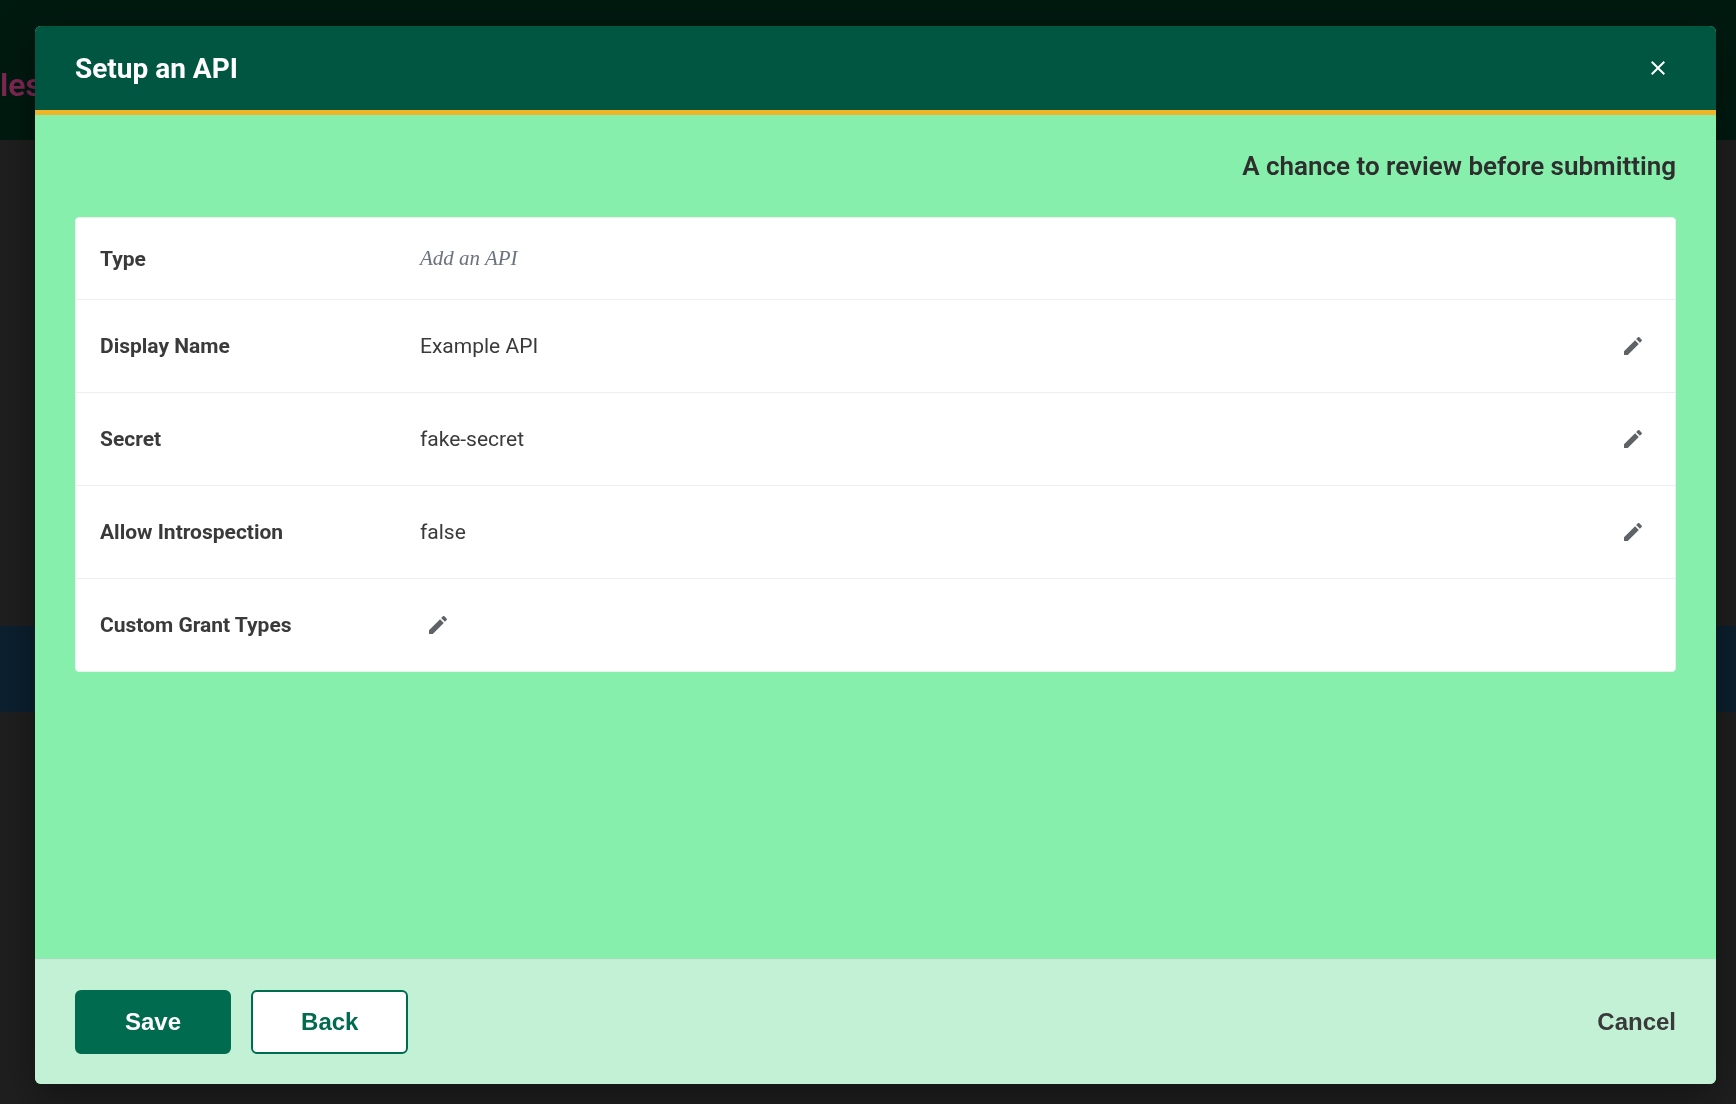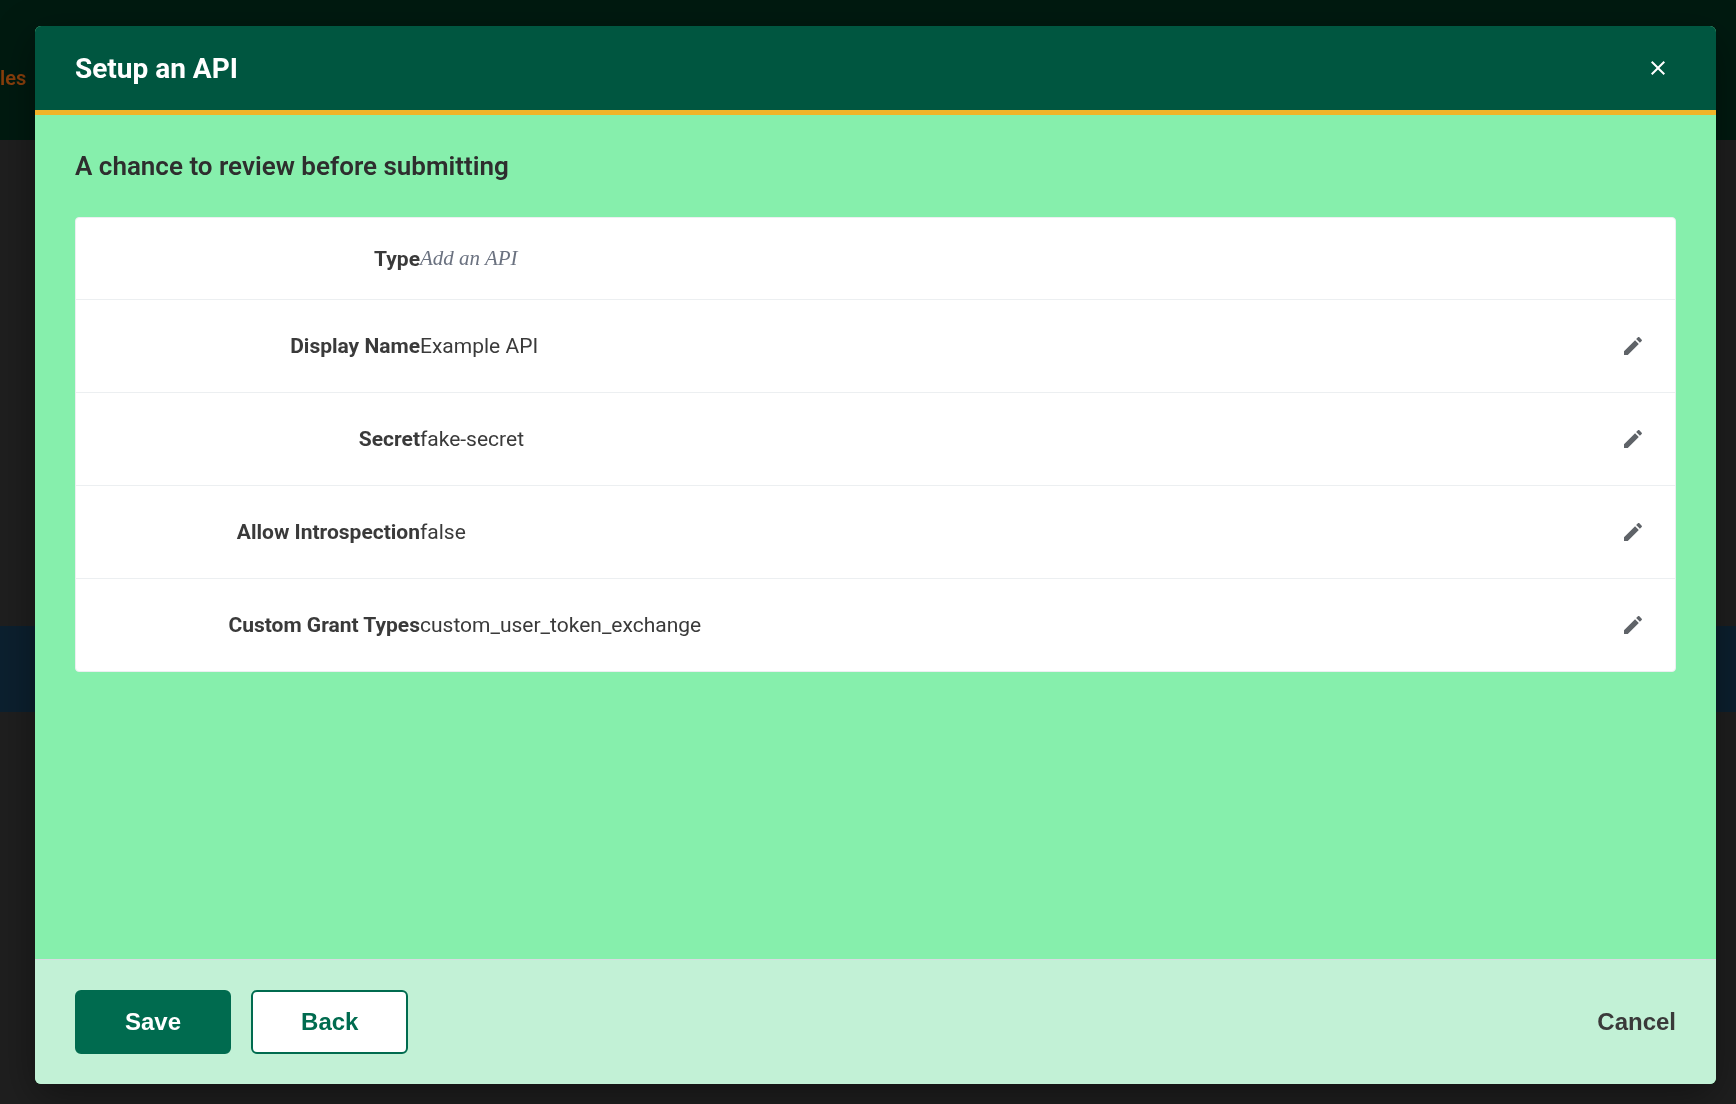--- a/index.html
+++ b/index.html
@@ -29,22 +29,22 @@
       left: 0;
       right: 0;
       height: 140px;
       background: #00301e;
     }
     
     .bg-text {
       position: absolute;
       top: 66px;
       left: 0;
-      color: #f97316;
-      font-size: 20px;
+      color: #ec4899;
+      font-size: 32px;
       font-weight: 600;
     }
     
     .bg-strip {
       position: absolute;
       top: 626px;
       left: 0;
       right: 0;
       height: 86px;
       background: #163b56;
@@ -105,20 +105,21 @@
       flex: 1;
       padding: 36px 40px 50px 40px;
       overflow: auto;
     }
     
     .subtitle {
       font-size: 26px;
       font-weight: 600;
       color: #2e2e2e;
       margin-bottom: 36px;
+      text-align: right;
     }
     
     .review-card {
       background: #ffffff;
       border-radius: 4px;
       border: 1px solid #eceff1;
     }
     
     .review-row {
       display: flex;
@@ -130,21 +131,20 @@
     .review-row:last-child {
       border-bottom: none;
     }
     
     .row-label {
       width: 320px;
       flex-shrink: 0;
       font-size: 21px;
       font-weight: 700;
       color: #3a3a3a;
-      text-align: right;
     }
     
     .row-value {
       flex: 1;
       font-size: 21px;
       color: #3a3a3a;
     }
     
     .row-value.italic {
       font-style: italic;
@@ -266,21 +266,20 @@
           <div class="row-label">Allow Introspection</div>
           <div class="row-value">false</div>
           <button class="edit-btn">
             <svg viewBox="0 0 24 24">
               <path d="M3 17.25V21h3.75L17.81 9.94l-3.75-3.75L3 17.25zM20.71 7.04c.39-.39.39-1.02 0-1.41l-2.34-2.34c-.39-.39-1.02-.39-1.41 0l-1.83 1.83 3.75 3.75 1.83-1.83z"></path>
             </svg>
           </button>
         </div>
         <div class="review-row">
           <div class="row-label">Custom Grant Types</div>
-          <div class="row-value">custom_user_token_exchange</div>
           <button class="edit-btn">
             <svg viewBox="0 0 24 24">
               <path d="M3 17.25V21h3.75L17.81 9.94l-3.75-3.75L3 17.25zM20.71 7.04c.39-.39.39-1.02 0-1.41l-2.34-2.34c-.39-.39-1.02-.39-1.41 0l-1.83 1.83 3.75 3.75 1.83-1.83z"></path>
             </svg>
           </button>
         </div>
       </div>
   </div>
 
   <div class="modal-footer">

